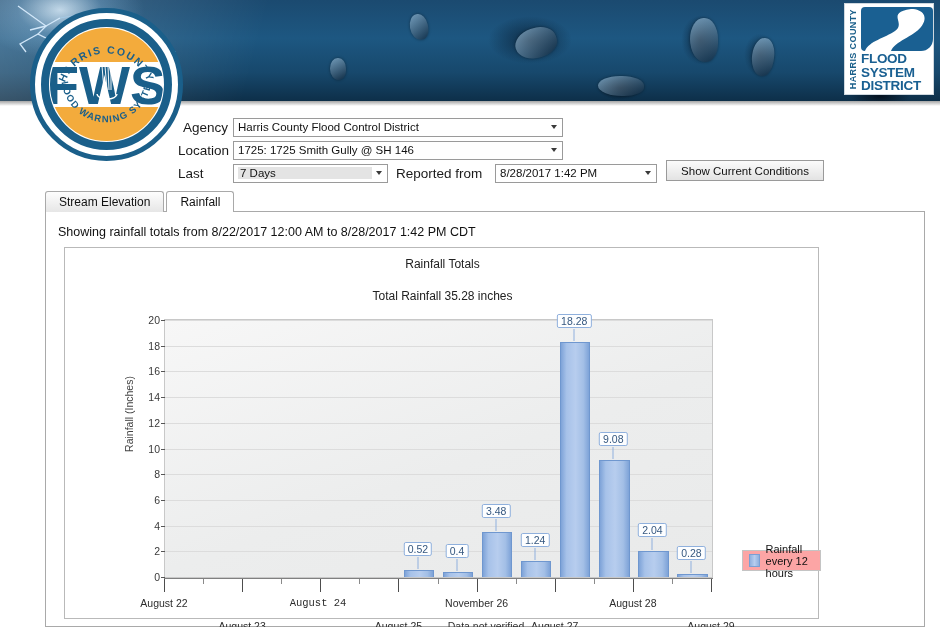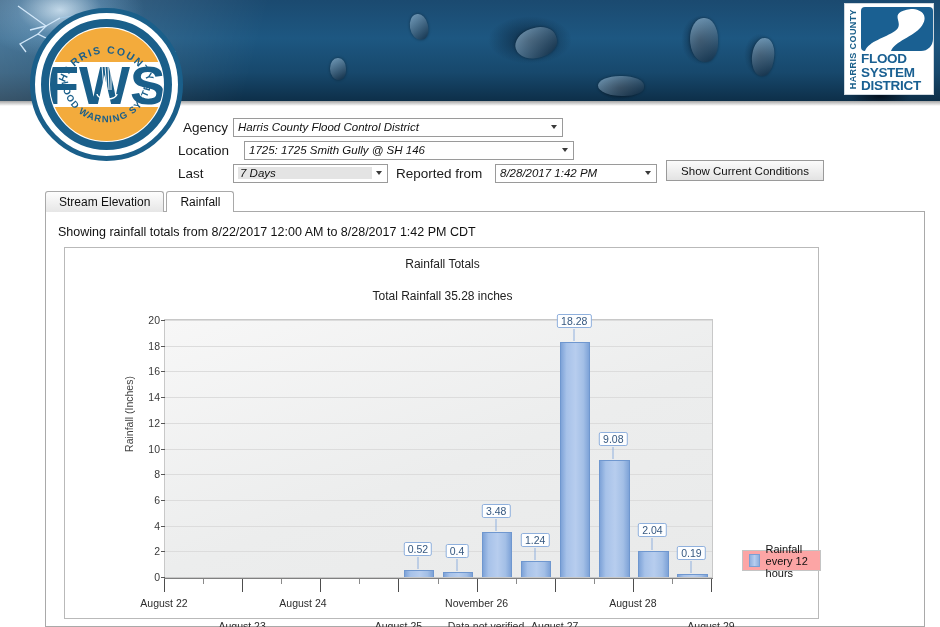--- a/index.html
+++ b/index.html
@@ -92,21 +92,20 @@
   #form { position:absolute; left:0; top:112px; width:940px; height:70px; }
   .frow { position:absolute; height:20px; display:flex; align-items:center; }
   .flabel {
     font-size:13.5px; color:#1a1a1a; text-align:right;
   }
   .sel {
     border:1px solid #9a9a9a; background:#ffffff;
     height:19px; font-size:11.5px; color:#111;
     display:flex; align-items:center; position:relative;
     padding-left:4px;
-    font-style:italic;
   }
   .sel .val { flex:1; white-space:nowrap; overflow:hidden; }
   .sel .arrow {
     width:14px; height:17px; display:flex; align-items:center; justify-content:center;
     margin-right:1px;
   }
   .sel .arrow i {
     display:block; width:0; height:0;
     border-left:3.5px solid transparent; border-right:3.5px solid transparent;
     border-top:4px solid #3a3a3a;
@@ -300,21 +299,21 @@
     <div class="sel" style="width:330px; margin-left:5px;">
       <span class="val">Harris County Flood Control District</span>
       <span class="arrow">
           <i></i>
         </span>
     </div>
   </div>
 
   <div class="frow" style="left:178px; top:28px;">
     <div class="flabel" style="width:50px;">Location</div>
-    <div class="sel" style="width:330px; margin-left:16px;">
+    <div class="sel" style="width:330px; margin-left:5px;">
       <span class="val">1725: 1725 Smith Gully @ SH 146</span>
       <span class="arrow">
           <i></i>
         </span>
     </div>
   </div>
 
   <div class="frow" style="left:178px; top:51px;">
     <div class="flabel" style="width:50px; text-align:left;">Last</div>
     <div class="sel grey" style="width:155px; margin-left:5px;">
@@ -408,30 +407,30 @@
       <div class="dlabel" style="left: 431.107px; top: 256.282px;">3.48</div>
       <div class="dstem" style="left: 470.179px; top: 300.066px; height: 12px;"></div>
       <div class="dlabel" style="left: 470.179px; top: 285.066px;">1.24</div>
       <div class="dstem" style="left: 509.25px; top: 81.102px; height: 12px;"></div>
       <div class="dlabel" style="left: 509.25px; top: 66.102px;">18.28</div>
       <div class="dstem" style="left: 548.321px; top: 199.322px; height: 12px;"></div>
       <div class="dlabel" style="left: 548.321px; top: 184.322px;">9.08</div>
       <div class="dstem" style="left: 587.393px; top: 289.786px; height: 12px;"></div>
       <div class="dlabel" style="left: 587.393px; top: 274.786px;">2.04</div>
       <div class="dstem" style="left: 626.464px; top: 312.916px; height: 12px;"></div>
-      <div class="dlabel" style="left: 626.464px; top: 297.916px;">0.19</div>
+      <div class="dlabel" style="left: 626.464px; top: 297.916px;">0.28</div>
       <div class="xtickmajor" style="left: 99px;"></div>
       <div class="xtickminor" style="left: 138.071px;"></div>
       <div class="xlab" style="left: 99px; top: 349px;">August 22</div>
       <div class="xtickmajor" style="left: 177.143px;"></div>
       <div class="xtickminor" style="left: 216.214px;"></div>
       <div class="xlab" style="left: 177.143px; top: 372px;">August 23</div>
       <div class="xtickmajor" style="left: 255.286px;"></div>
       <div class="xtickminor" style="left: 294.357px;"></div>
-      <div class="xlab" style="left: 238px; top: 349px;">August 24</div>
+      <div class="xlab" style="left: 253px; top: 349px; font-family: Liberation Mono, monospace;">August 24</div>
       <div class="xtickmajor" style="left: 333.429px;"></div>
       <div class="xtickminor" style="left: 372.5px;"></div>
       <div class="xlab" style="left: 333.429px; top: 372px;">August 25</div>
       <div class="xtickmajor" style="left: 411.571px;"></div>
       <div class="xtickminor" style="left: 450.643px;"></div>
       <div class="xlab" style="left: 411.571px; top: 349px;">November 26</div>
       <div class="xtickmajor" style="left: 489.714px;"></div>
       <div class="xtickminor" style="left: 528.786px;"></div>
       <div class="xlab" style="left: 489.714px; top: 372px;">August 27</div>
       <div class="xtickmajor" style="left: 567.857px;"></div>

